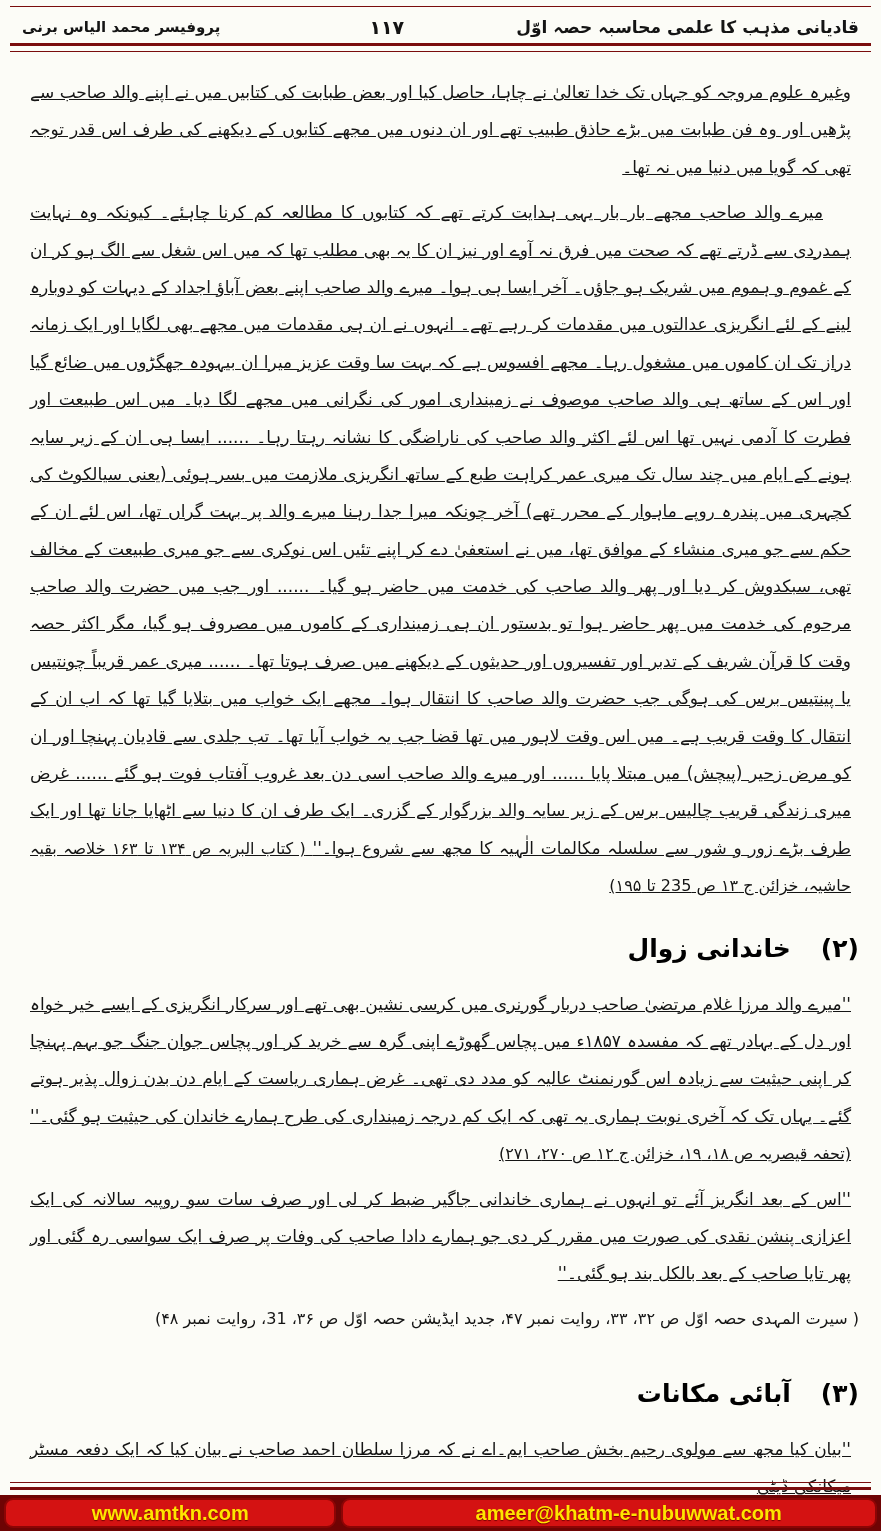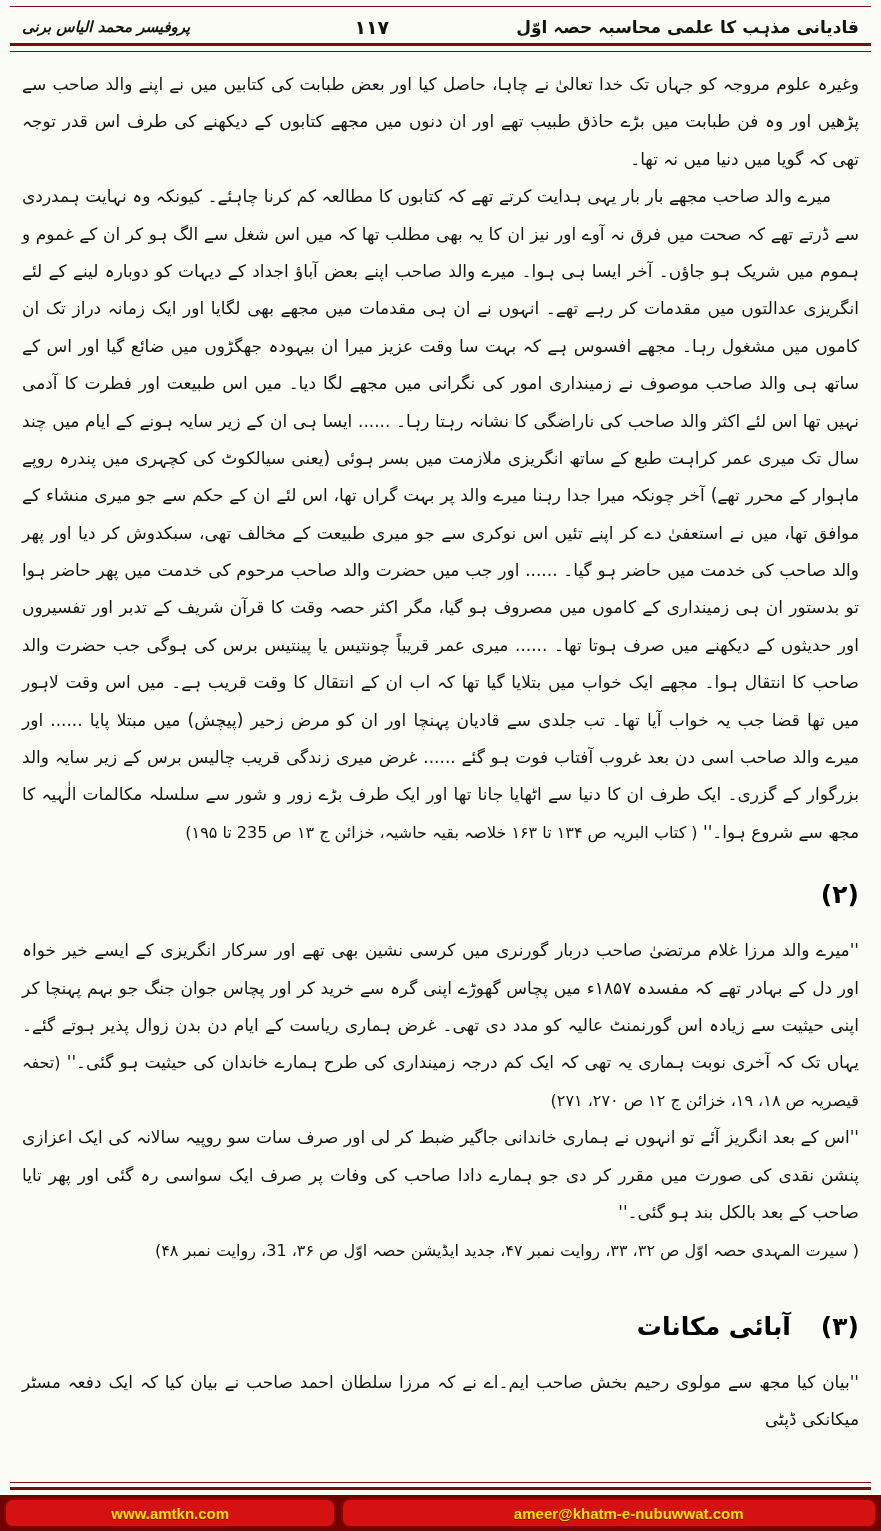--- a/index.html
+++ b/index.html
@@ -10,48 +10,48 @@
     background:#fcfcf7; overflow:hidden; color:#141414;
   }
   
   .hairline { border-top:1px solid #7a0d0d; margin:6px 10px 0; }
   .header-row {
     display:flex; justify-content:space-between; align-items:center;
     direction:rtl; padding:9px 22px 5px;
   }
   .book-title { font-size:17px; font-weight:bold; }
   .page-number { font-size:19px; font-weight:bold;margin-left:37px; }
-  .author-name { font-size:15px; font-weight:bold;font-style:italic; }
+  .author-name { font-size:15px; font-weight:bold; }
   .rule { margin:0 10px; }
   .rule.thick { border-top:3px solid #7a0d0d; }
   .rule.thin  { border-top:1px solid #7a0d0d; margin-top:5px; }
   
   .content {
     direction:rtl; text-align:justify; padding:14px 22px 0;
     font-size:17px; line-height:2.2;
   }
-  .para { margin:0; }
+  .para { margin:8px;text-decoration:underline; }
   .para.indent { text-indent:28px; }
   .cite { font-size:16px; }
   .ref-line { font-size:16px; margin:2px 0 8px; }
   .section-heading {
     display:flex; direction:rtl; align-items:baseline; gap:30px;
     font-size:25px; font-weight:bold; margin:16px 0 10px; color:#000;
   }
   .section-heading.spaced { margin-top:30px; }
   
   .footer { position:absolute; left:0; right:0; bottom:0; }
   .footer .rule.thin  { margin-bottom:4px; margin-top:0; }
   .footer .rule.thick { margin-bottom:5px; }
   .footer-bar {
     display:flex; gap:5px; background:#6e0404; padding:3px 4px; height:36px;
   }
   .footer-box {
     background:#d41212; border:2px solid #8c0505; border-radius:9px;
-    color:#ffe400; font-weight:bold; font-size:15px;
+    color:#ffe400; font-weight:bold; font-size:20px;
     display:flex; align-items:center; justify-content:center;
     direction:ltr; flex:1; cursor:pointer;
     font-family:"Liberation Sans", sans-serif;
     text-shadow:0 1px 1px #7a0000;
   }
   .footer-box.wide { flex:1.5;padding-left:39px; }
 </style>
 </head>
 <body>
 
@@ -74,20 +74,21 @@
       <span>وغیرہ علوم مروجہ کو جہاں تک خدا تعالیٰ نے چاہا، حاصل کیا اور بعض طبابت کی کتابیں میں نے اپنے والد صاحب سے پڑھیں اور وہ فن طبابت میں بڑے حاذق طبیب تھے اور ان دنوں میں مجھے کتابوں کے دیکھنے کی طرف اس قدر توجہ تھی کہ گویا میں دنیا میں نہ تھا۔</span>
     </p>
 
     <p class="para indent">
       <span>میرے والد صاحب مجھے بار بار یہی ہدایت کرتے تھے کہ کتابوں کا مطالعہ کم کرنا چاہئے۔ کیونکہ وہ نہایت ہمدردی سے ڈرتے تھے کہ صحت میں فرق نہ آوے اور نیز ان کا یہ بھی مطلب تھا کہ میں اس شغل سے الگ ہو کر ان کے غموم و ہموم میں شریک ہو جاؤں۔ آخر ایسا ہی ہوا۔ میرے والد صاحب اپنے بعض آباؤ اجداد کے دیہات کو دوبارہ لینے کے لئے انگریزی عدالتوں میں مقدمات کر رہے تھے۔ انہوں نے ان ہی مقدمات میں مجھے بھی لگایا اور ایک زمانہ دراز تک ان کاموں میں مشغول رہا۔ مجھے افسوس ہے کہ بہت سا وقت عزیز میرا ان بیہودہ جھگڑوں میں ضائع گیا اور اس کے ساتھ ہی والد صاحب موصوف نے زمینداری امور کی نگرانی میں مجھے لگا دیا۔ میں اس طبیعت اور فطرت کا آدمی نہیں تھا اس لئے اکثر والد صاحب کی ناراضگی کا نشانہ رہتا رہا۔ ...... ایسا ہی ان کے زیر سایہ ہونے کے ایام میں چند سال تک میری عمر کراہت طبع کے ساتھ انگریزی ملازمت میں بسر ہوئی (یعنی سیالکوٹ کی کچہری میں پندرہ روپے ماہوار کے محرر تھے) آخر چونکہ میرا جدا رہنا میرے والد پر بہت گراں تھا، اس لئے ان کے حکم سے جو میری منشاء کے موافق تھا، میں نے استعفیٰ دے کر اپنے تئیں اس نوکری سے جو میری طبیعت کے مخالف تھی، سبکدوش کر دیا اور پھر والد صاحب کی خدمت میں حاضر ہو گیا۔ ...... اور جب میں حضرت والد صاحب مرحوم کی خدمت میں پھر حاضر ہوا تو بدستور ان ہی زمینداری کے کاموں میں مصروف ہو گیا، مگر اکثر حصہ وقت کا قرآن شریف کے تدبر اور تفسیروں اور حدیثوں کے دیکھنے میں صرف ہوتا تھا۔ ...... میری عمر قریباً چونتیس یا پینتیس برس کی ہوگی جب حضرت والد صاحب کا انتقال ہوا۔ مجھے ایک خواب میں بتلایا گیا تھا کہ اب ان کے انتقال کا وقت قریب ہے۔ میں اس وقت لاہور میں تھا قضا جب یہ خواب آیا تھا۔ تب جلدی سے قادیان پہنچا اور ان کو مرض زحیر (پیچش) میں مبتلا پایا ...... اور میرے والد صاحب اسی دن بعد غروب آفتاب فوت ہو گئے ...... غرض میری زندگی قریب چالیس برس کے زیر سایہ والد بزرگوار کے گزری۔ ایک طرف ان کا دنیا سے اٹھایا جانا تھا اور ایک طرف بڑے زور و شور سے سلسلہ مکالمات الٰہیہ کا مجھ سے شروع ہوا۔''</span>
       <span class="cite">( کتاب البریہ ص ۱۳۴ تا ۱۶۳ خلاصہ بقیہ حاشیہ، خزائن ج ۱۳ ص 235 تا ۱۹۵)</span>
     </p>
 
     <h2 class="section-heading">
       <span>(۲)</span>
+      <span>خاندانی زوال</span>
     </h2>
 
     <p class="para">
       <span>''میرے والد مرزا غلام مرتضیٰ صاحب دربار گورنری میں کرسی نشین بھی تھے اور سرکار انگریزی کے ایسے خیر خواہ اور دل کے بہادر تھے کہ مفسدہ ۱۸۵۷ء میں پچاس گھوڑے اپنی گرہ سے خرید کر اور پچاس جوان جنگ جو بہم پہنچا کر اپنی حیثیت سے زیادہ اس گورنمنٹ عالیہ کو مدد دی تھی۔ غرض ہماری ریاست کے ایام دن بدن زوال پذیر ہوتے گئے۔ یہاں تک کہ آخری نوبت ہماری یہ تھی کہ ایک کم درجہ زمینداری کی طرح ہمارے خاندان کی حیثیت ہو گئی۔''</span>
       <span class="cite">(تحفہ قیصریہ ص ۱۸، ۱۹، خزائن ج ۱۲ ص ۲۷۰، ۲۷۱)</span>
     </p>
 
     <p class="para">
       <span>''اس کے بعد انگریز آئے تو انہوں نے ہماری خاندانی جاگیر ضبط کر لی اور صرف سات سو روپیہ سالانہ کی ایک اعزازی پنشن نقدی کی صورت میں مقرر کر دی جو ہمارے دادا صاحب کی وفات پر صرف ایک سواسی رہ گئی اور پھر تایا صاحب کے بعد بالکل بند ہو گئی۔''</span>
     </p>

